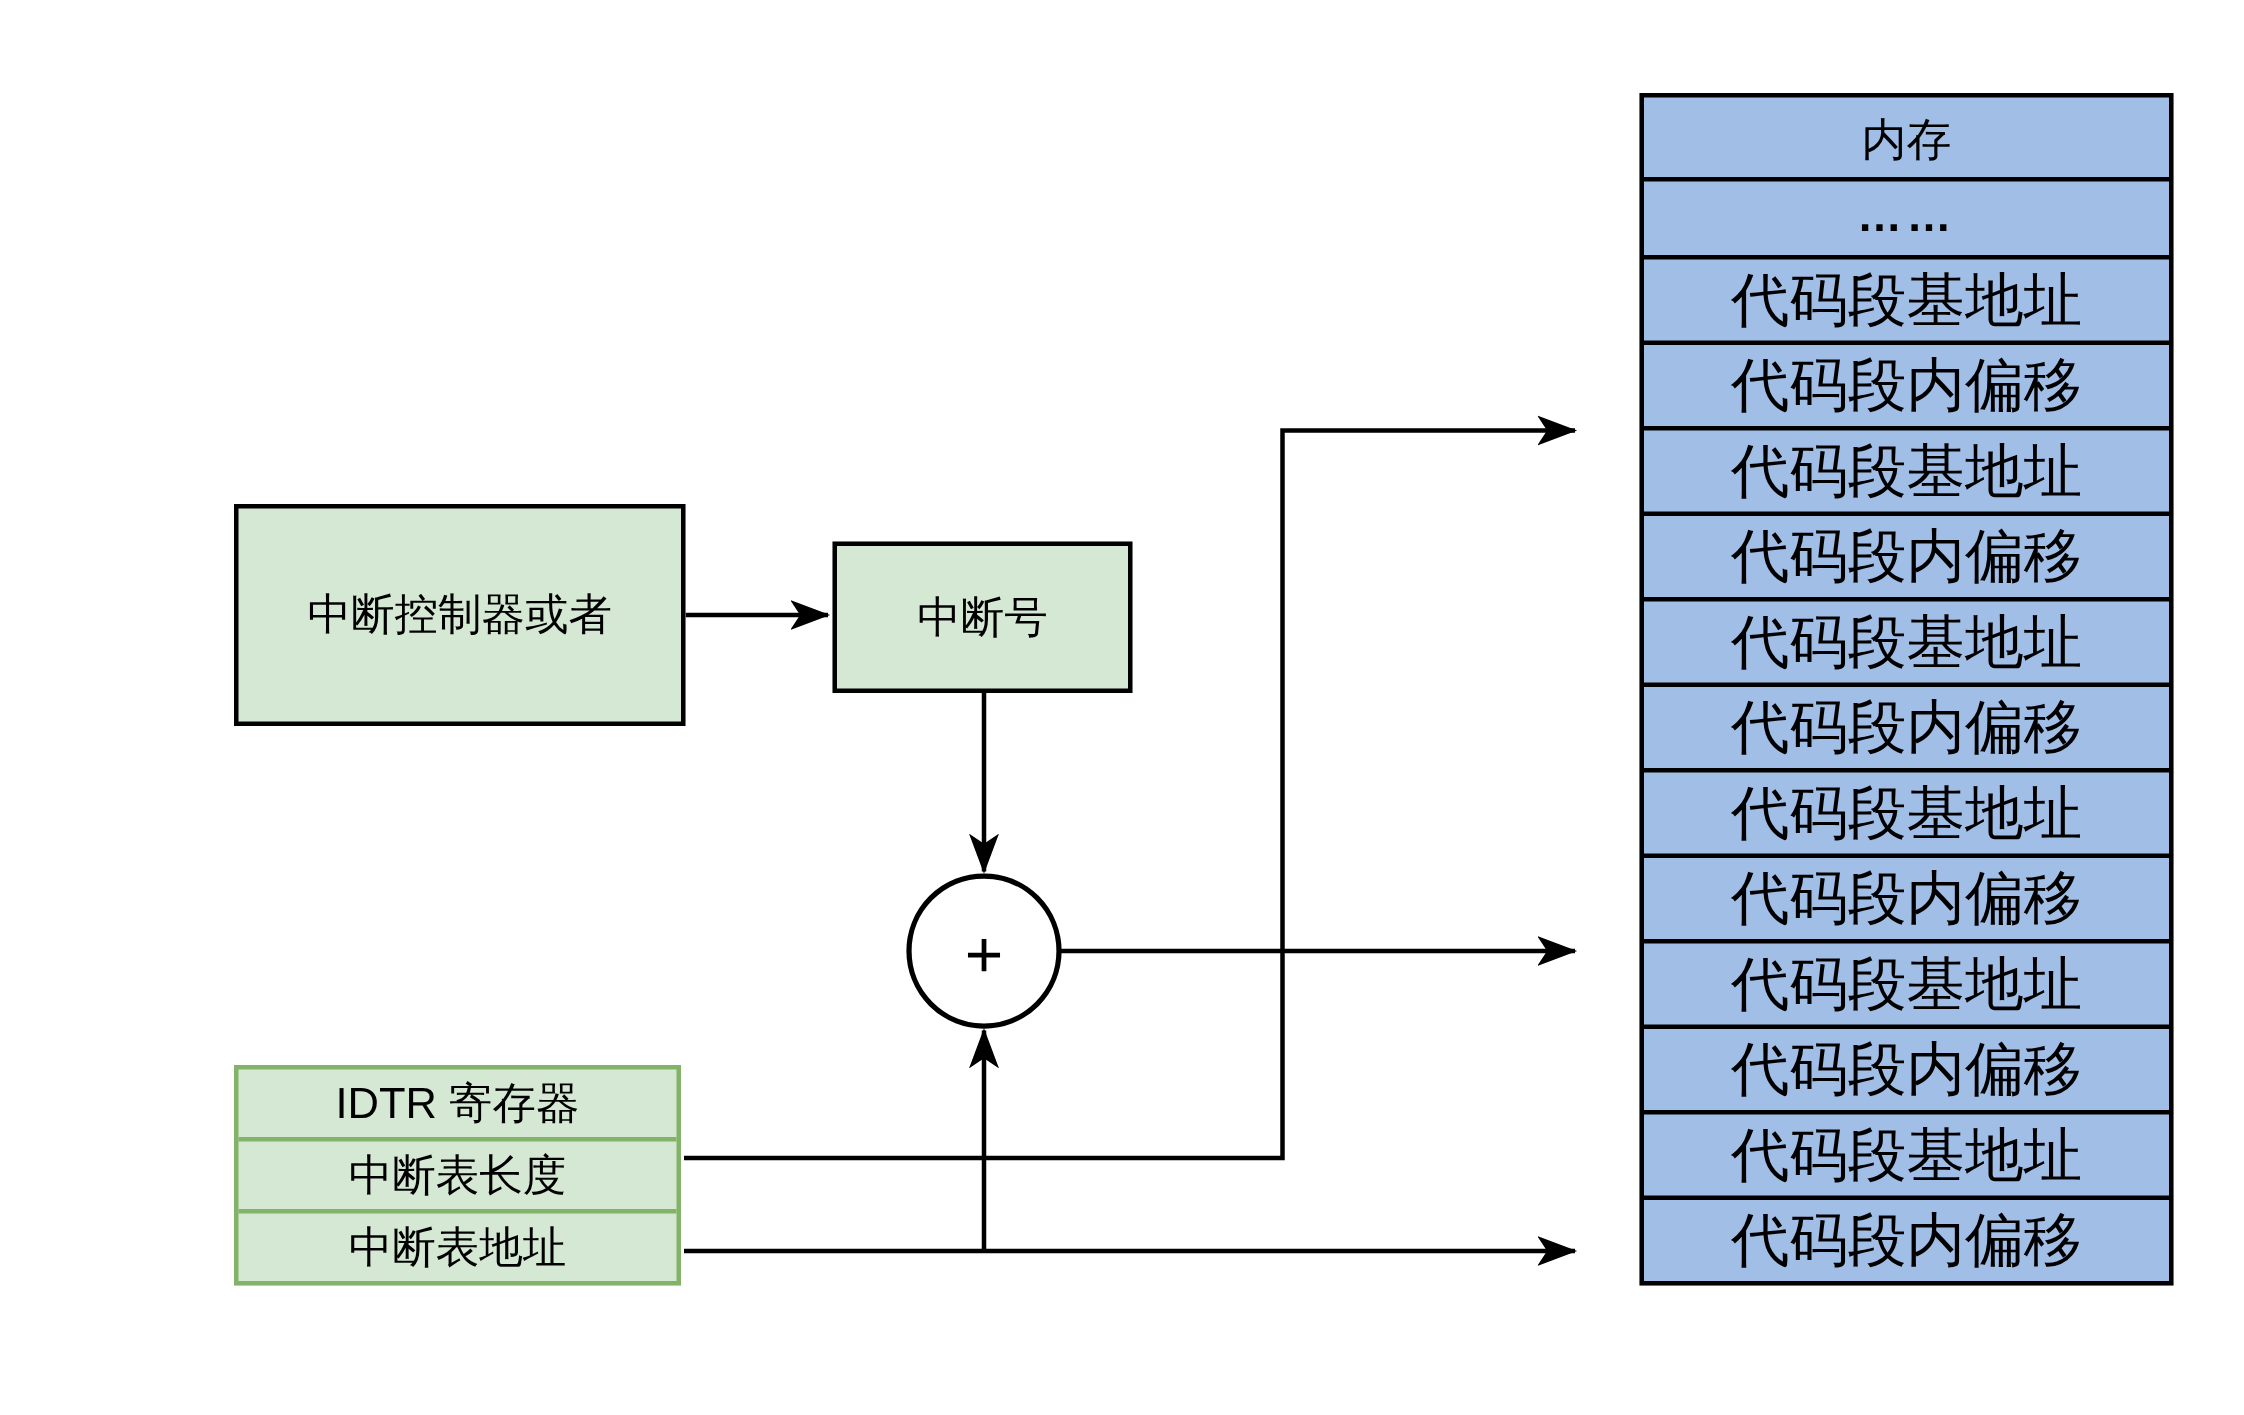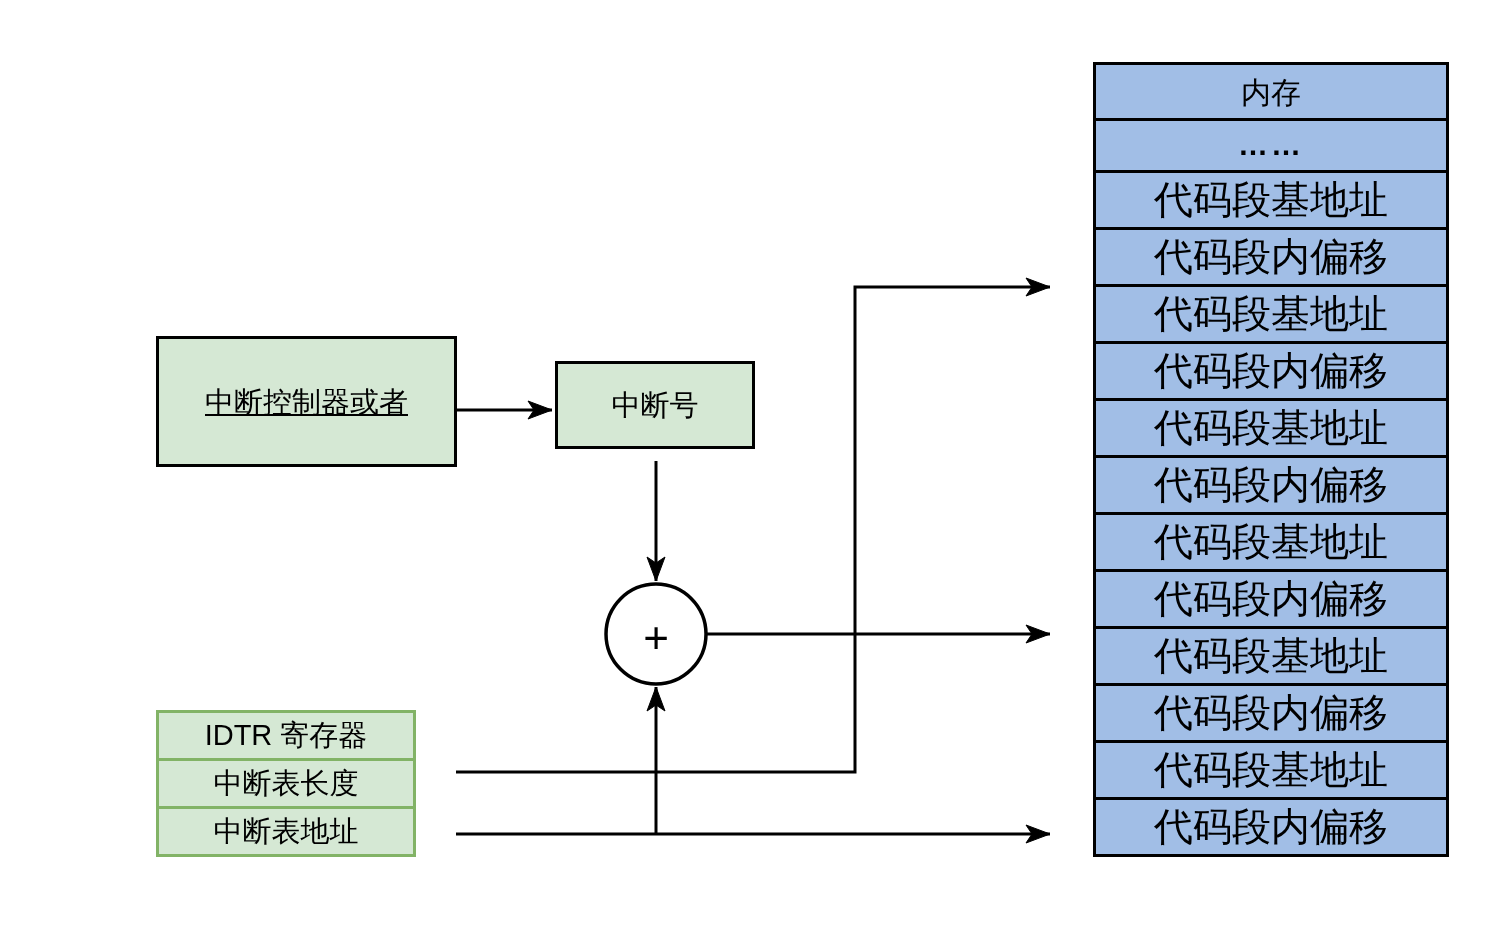--- a/index.html
+++ b/index.html
@@ -8,25 +8,25 @@
     position:relative;width:1496px;height:943px;background:#ffffff;
     font-family:"Liberation Sans","DejaVu Sans",sans-serif;color:#000;overflow:hidden;
   }
   .connector-layer{position:absolute;left:0;top:0;width:1496px;height:943px;}
   
   .gbox{
     position:absolute;background:#d5e8d4;border:3.5px solid #000;
     display:flex;flex-direction:column;align-items:center;justify-content:center;
     font-size:29px;line-height:38px;text-align:center;
   }
-  #source-box{left:156px;top:336px;width:301px;height:131px;text-decoration:underline;}
-  #int-num-box{left:555px;top:361px;width:200px;height:88px;}
+  #source-box{left:156px;top:336px;width:301px;height:148px;}
+  #int-num-box{left:555px;top:361px;width:200px;height:101px;}
   
   .idtr-stack{
-    position:absolute;left:156px;top:710px;width:260px;height:147px;
+    position:absolute;left:156px;top:710px;width:298px;height:147px;
     border:3px solid #82b366;background:#d5e8d4;
     display:flex;flex-direction:column;
   }
   .idtr-row{
     flex:1;display:flex;align-items:center;justify-content:center;
     font-size:29px;
   }
   .idtr-row + .idtr-row{border-top:3px solid #82b366;}
   
   .memory{

